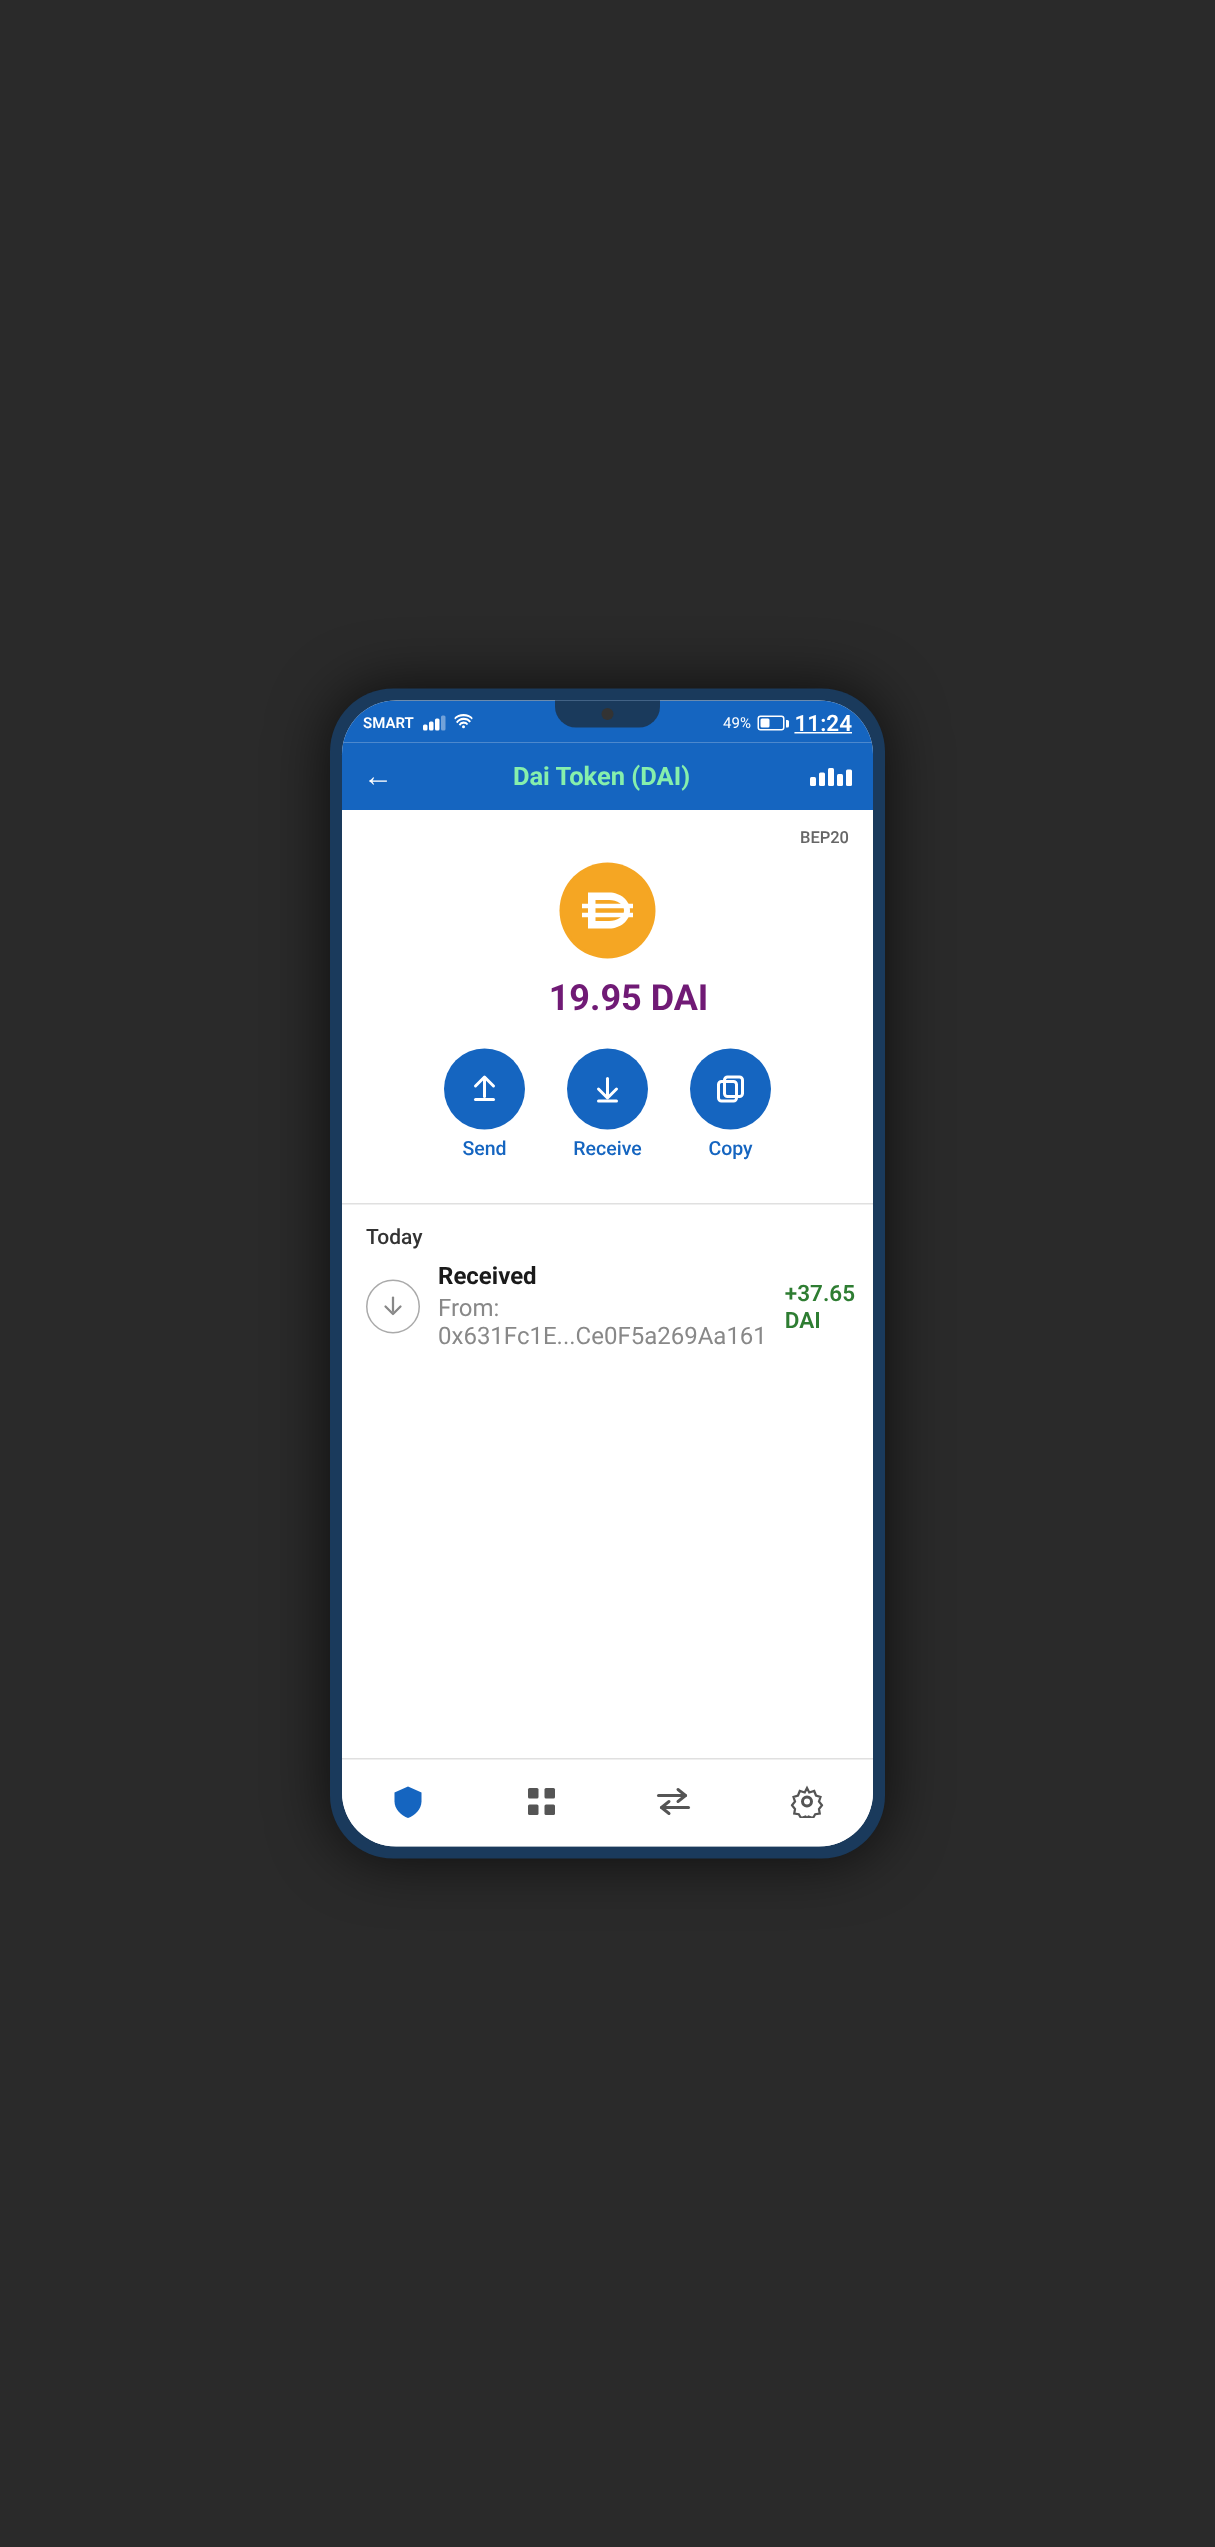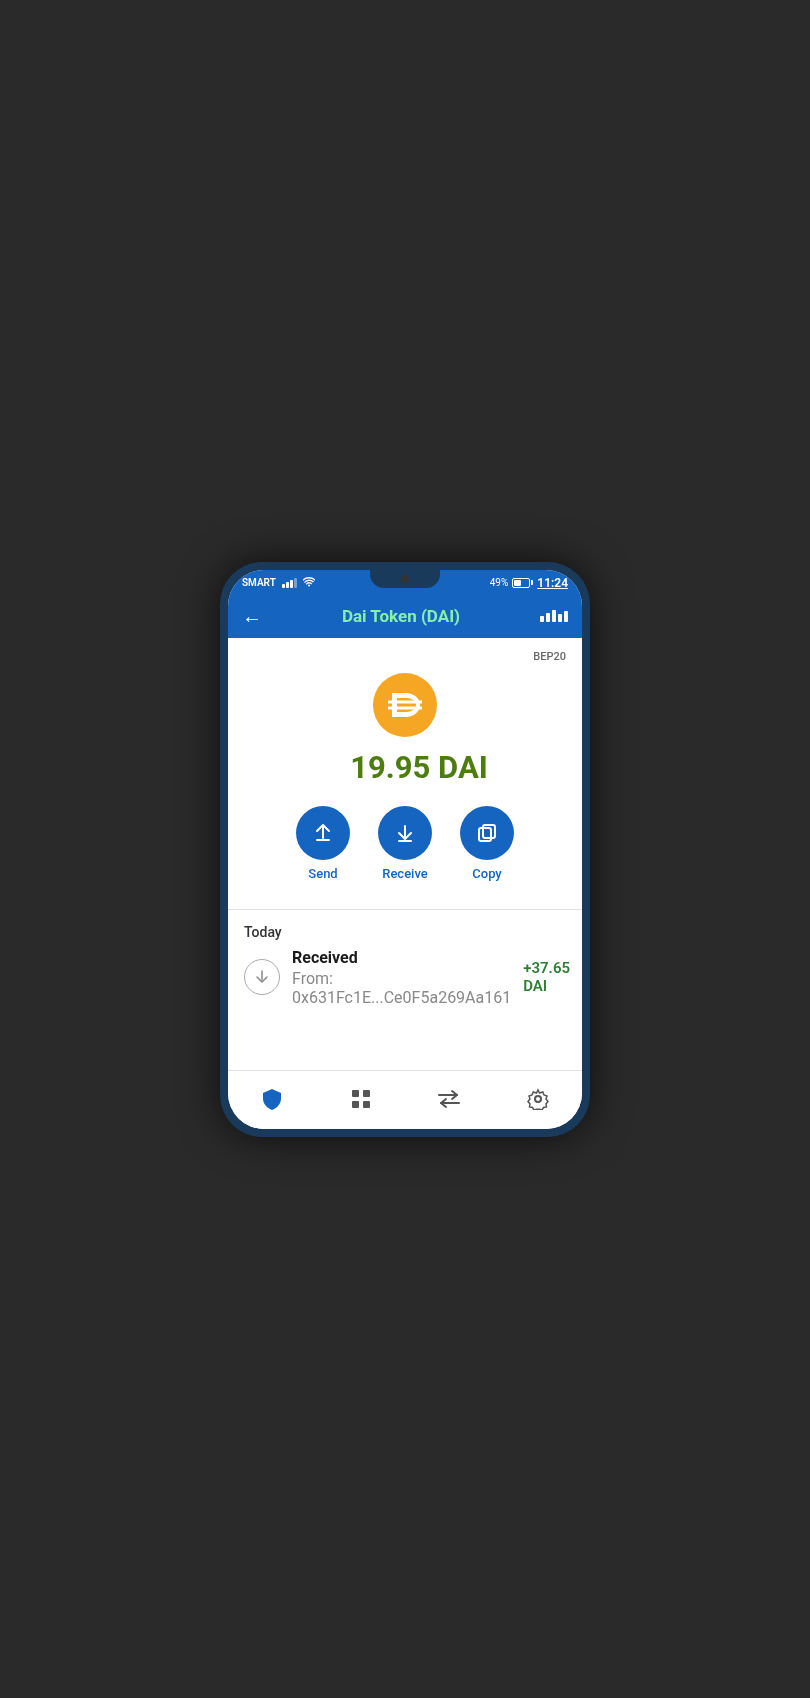--- a/index.html
+++ b/index.html
@@ -8,21 +8,21 @@
       background: #2a2a2a;
       display: flex;
       justify-content: center;
       align-items: center;
       min-height: 100vh;
       font-family: 'Roboto', Arial, sans-serif;
     }
 
     .phone-frame {
       width: 370px;
-      height: 575px;
+      height: 780px;
       background: #1a3a5c;
       border-radius: 42px;
       padding: 8px;
       position: relative;
       box-shadow: 0 0 40px rgba(0,0,0,0.7);
     }
 
     .phone-screen {
       width: 100%;
       height: 100%;
@@ -110,21 +110,21 @@
 
     .battery-tip {
       width: 2px;
       height: 5px;
       background: white;
       border-radius: 0 1px 1px 0;
       margin-left: 1px;
     }
 
     .status-time {
-      font-size: 12px;
+      font-size: 15px;
       color: white;
       font-weight: 600;
       text-decoration: underline;
     }
 
     
     .notch {
       position: absolute;
       top: 8px;
       left: 50%;
@@ -216,23 +216,23 @@
       height: 64px;
       background: #f5a623;
       border-radius: 50%;
       display: flex;
       align-items: center;
       justify-content: center;
       margin-bottom: 12px;
     }
 
     .token-balance {
-      font-size: 31px;
+      font-size: 24px;
       font-weight: 700;
-      color: #4d7c0f;
+      color: #701a75;
       margin-bottom: 20px;
       margin-left: 28px;
     }
 
     
     .action-buttons {
       display: flex;
       justify-content: center;
       gap: 28px;
       width: 100%;

